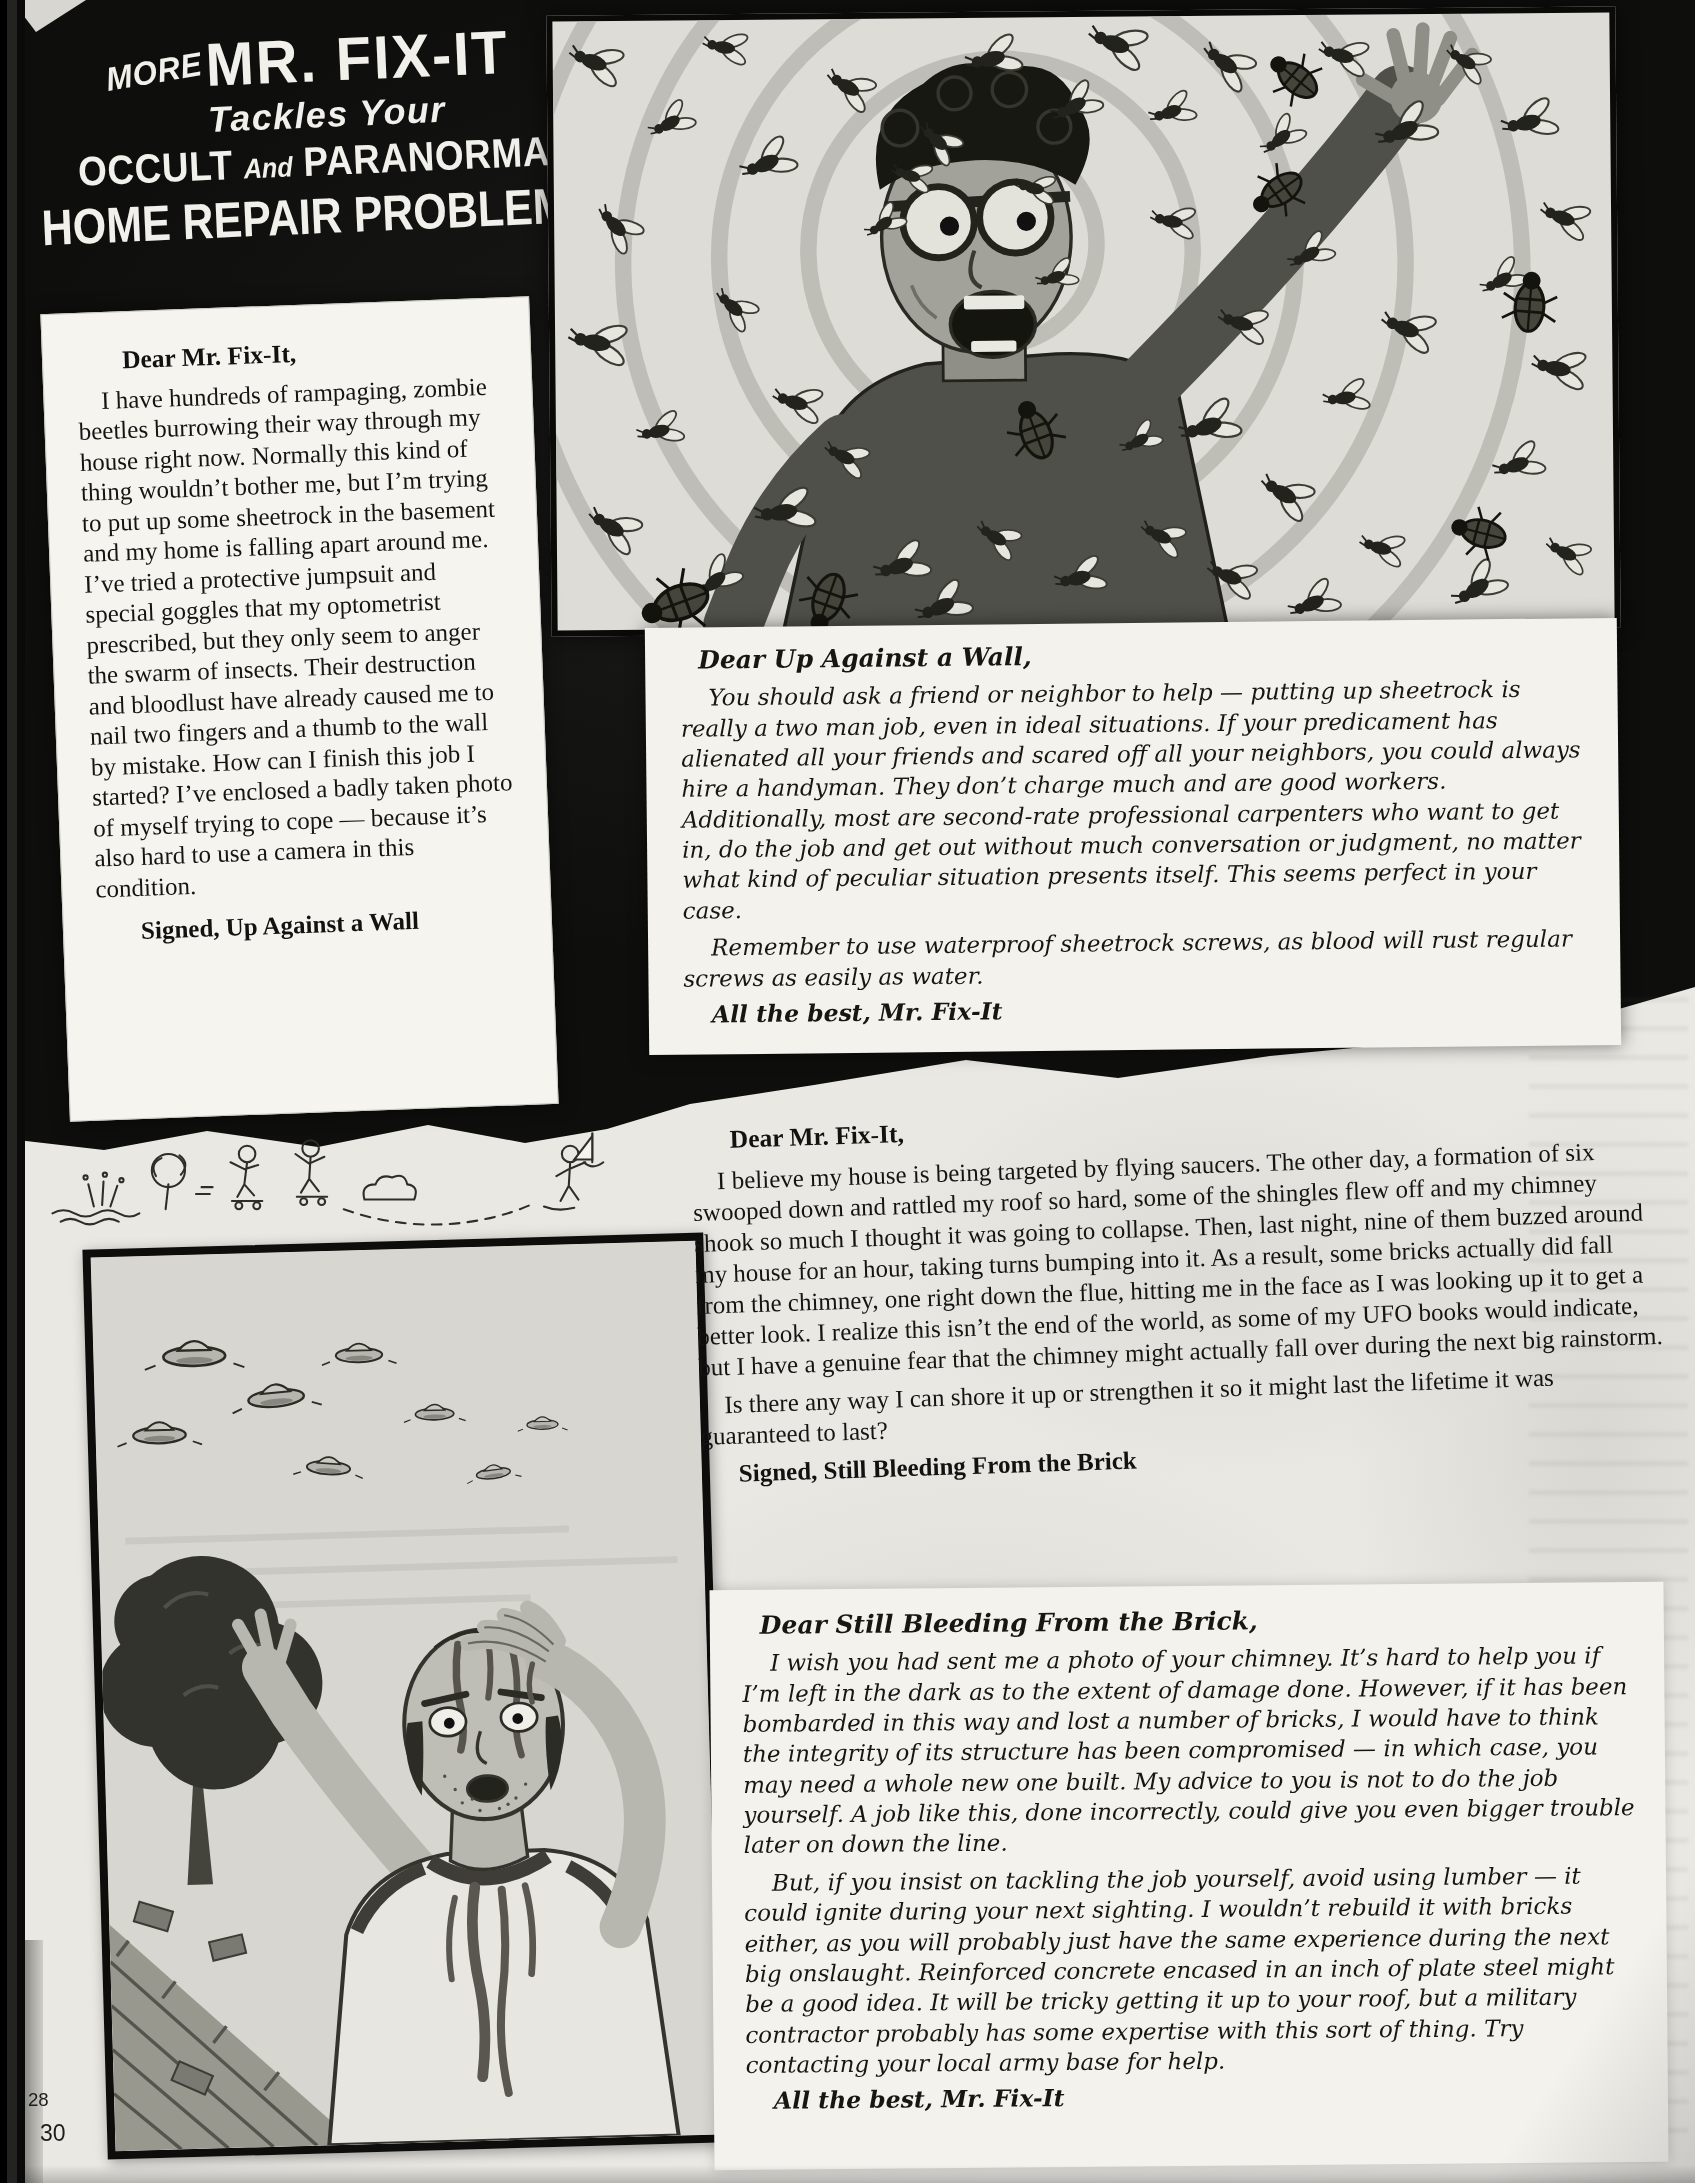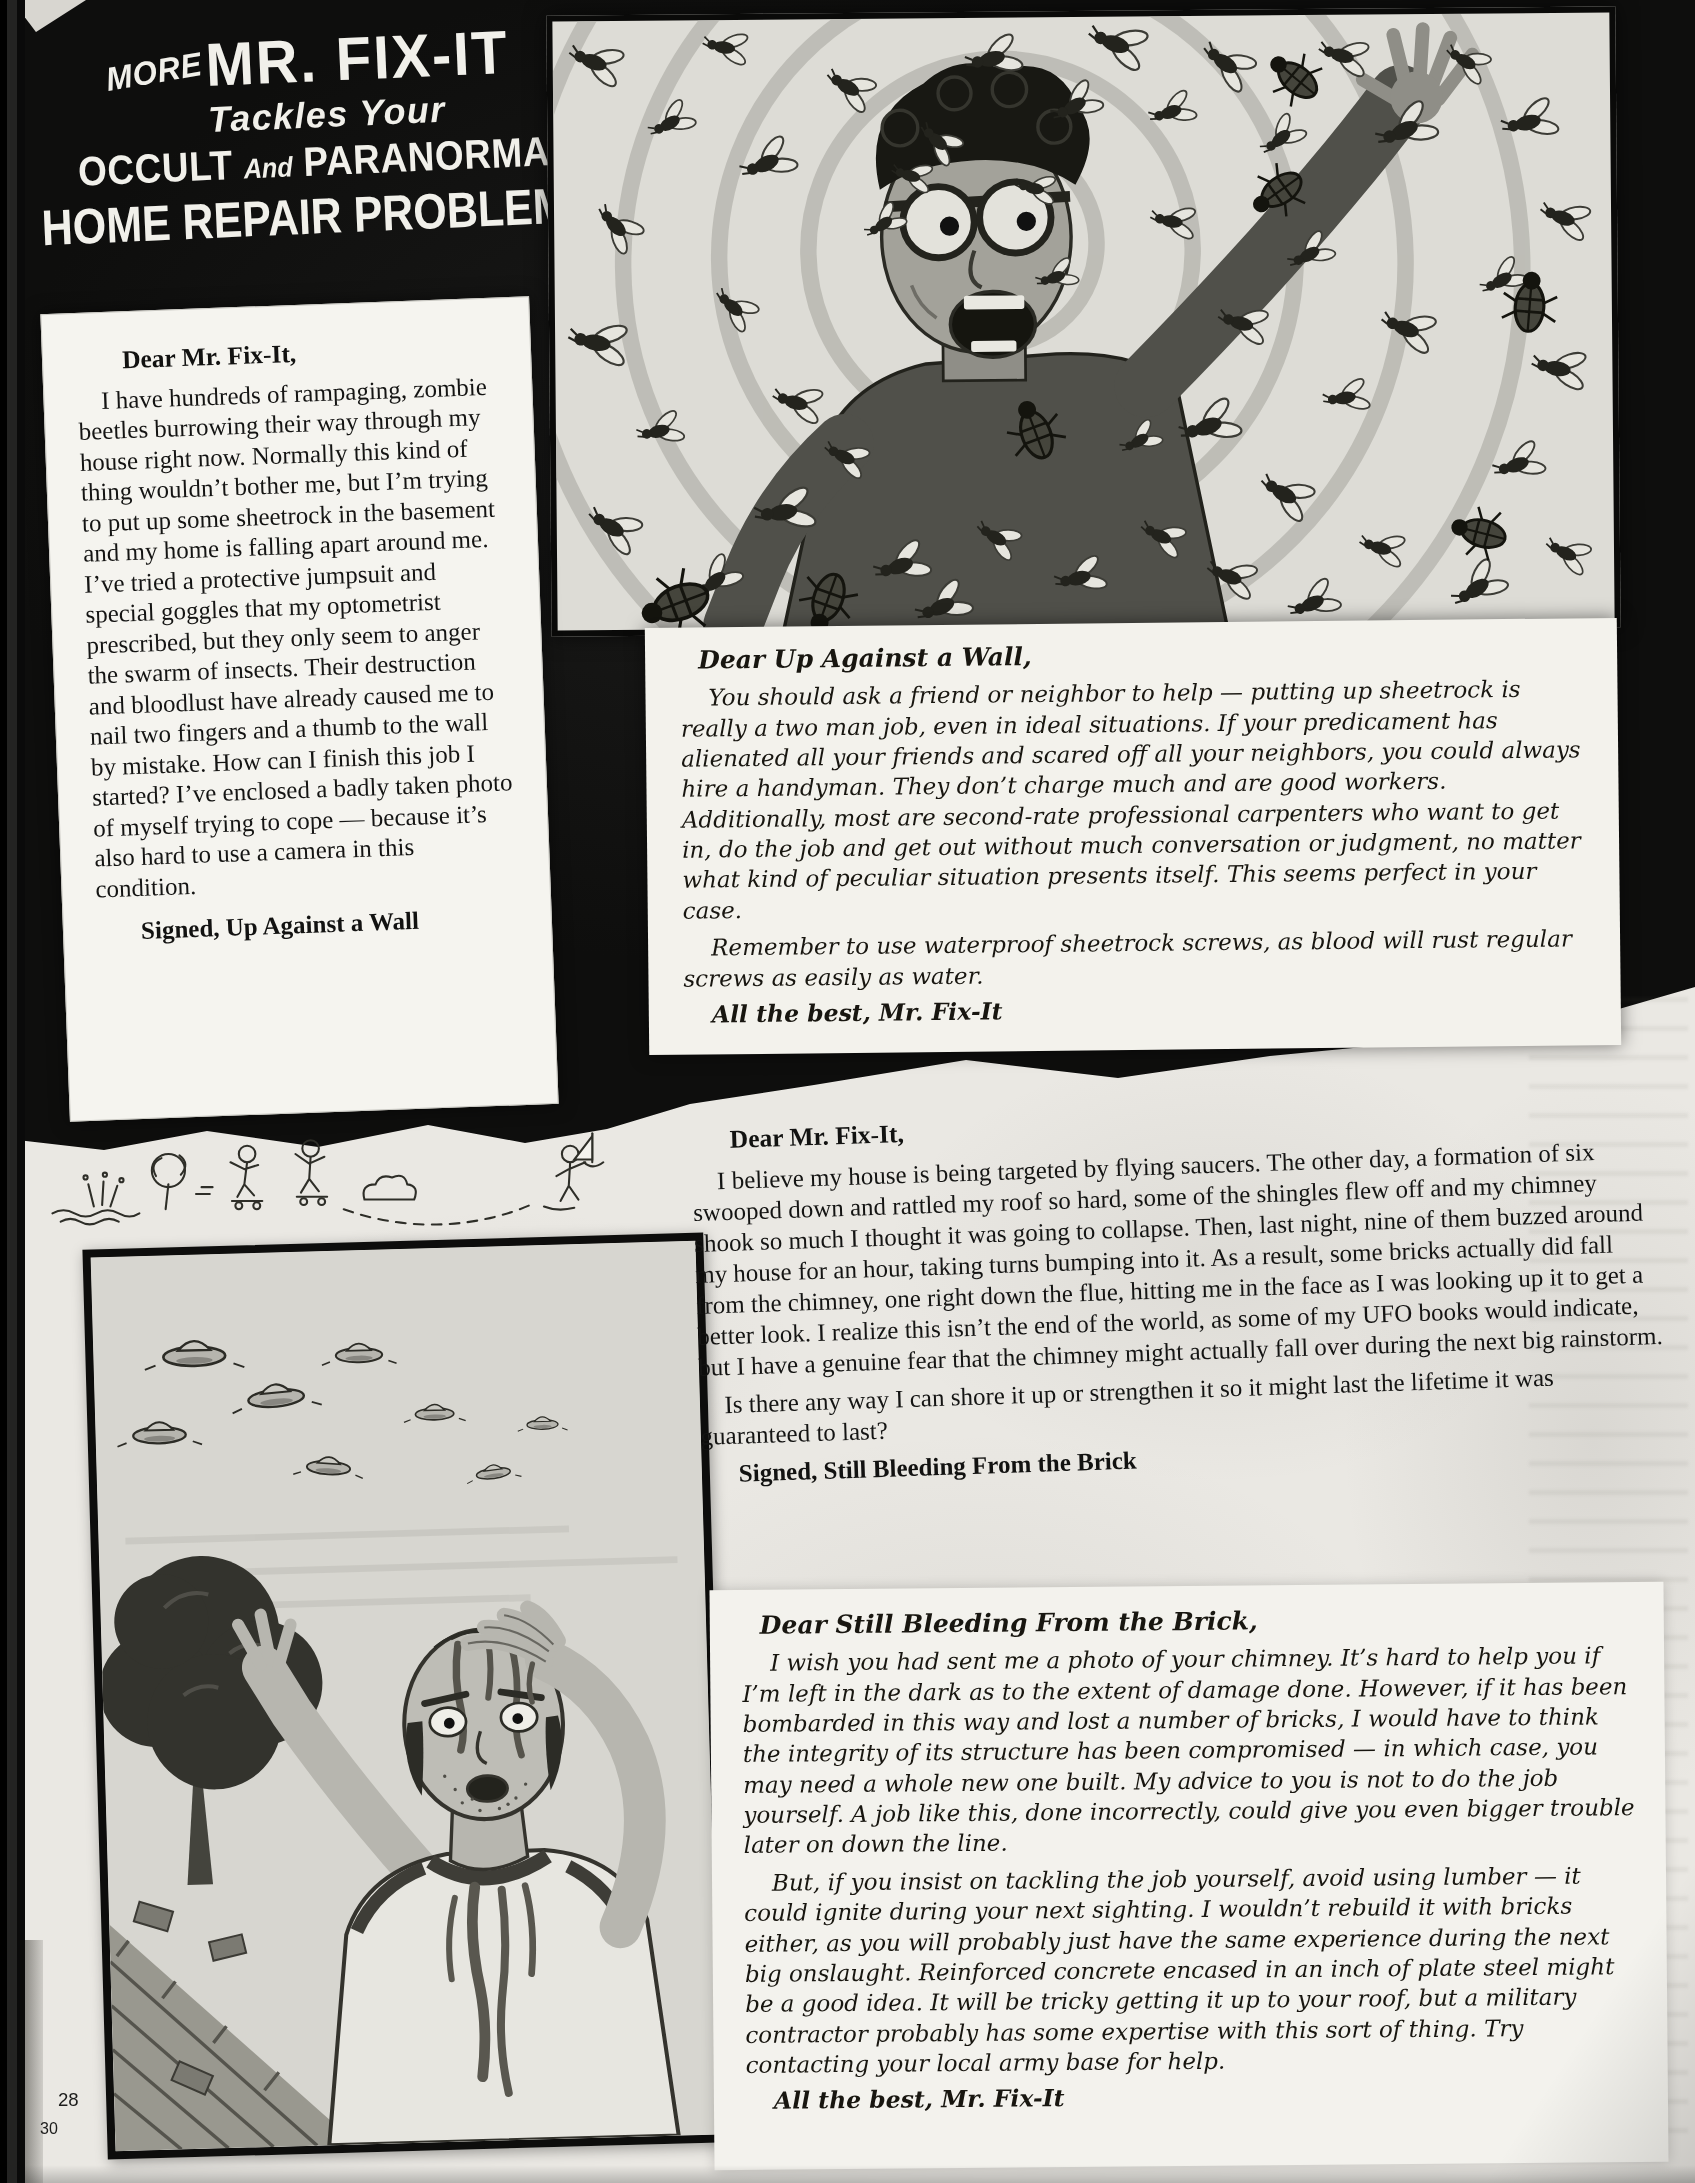--- a/index.html
+++ b/index.html
@@ -28,22 +28,22 @@
   .corner-sliver { position:absolute; left:25px; top:0; width:61px; height:32px; z-index:2;
     background:#d8d6d0; clip-path: polygon(0 0, 100% 0, 18% 100%, 0 55%); }
   .bottom-shade { position:absolute; left:0; bottom:0; width:1695px; height:18px; z-index:5;
     background: linear-gradient(to top, rgba(0,0,0,.22), transparent); }
   .corner-shade { position:absolute; right:0; bottom:0; width:235px; height:359px; z-index:4; pointer-events:none;
     background: linear-gradient(to bottom right, transparent 55%, rgba(0,0,0,.14)); }
   .bleedthrough { position:absolute; right:7px; top:997px; width:159px; height:1139px; z-index:1; opacity:.5;
     background: repeating-linear-gradient(to bottom, rgba(92,90,82,.16) 0 4.8px, transparent 4.8px 29px);
     filter: blur(1.4px); }
   .pagenum { position:absolute; z-index:7; color:#1c1c1b; font-family:"Liberation Sans", sans-serif; }
-  .pagenum-left { left:28px; top:2089px; font-size:18.6px;margin-left:30px; }
-  .pagenum-current { left:40px; top:2120px; font-size:16px; }
+  .pagenum-left { left:28px; top:2089px; font-size:18.6px; }
+  .pagenum-current { left:40px; top:2120px; font-size:23px; }
 
   
   .masthead { position:absolute; left:38px; top:26px; width:525px; z-index:2; color:#f1f0ea;
     font-family:"Liberation Sans", sans-serif; font-weight:bold; transform:rotate(-2.5deg); }
   .mh-line1 { padding-left:75px; white-space:nowrap; transform:scaleX(.95); transform-origin:0 0; }
   .mh-more { display:inline-block; font-style:italic; font-size:33px; letter-spacing:0.7px;
     transform:rotate(-7deg) translateY(-5.5px); }
   .mh-title { font-size:61px; letter-spacing:2.1px; }
   .mh-tagline { padding-left:171px; font-style:italic; font-size:36px; letter-spacing:1.4px; margin-top:-1.4px; }
   .mh-line3 { padding-left:43px; font-size:41px; letter-spacing:0.7px; white-space:nowrap; margin-top:2.8px;

